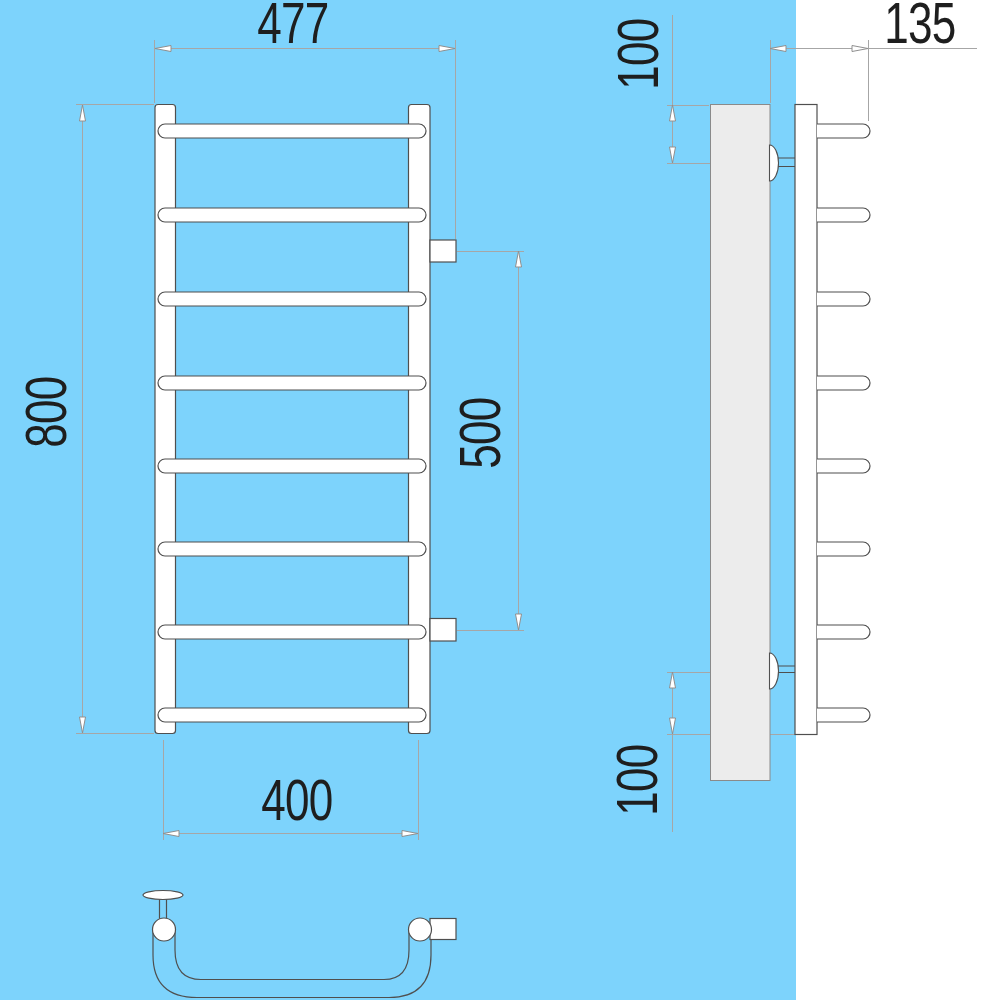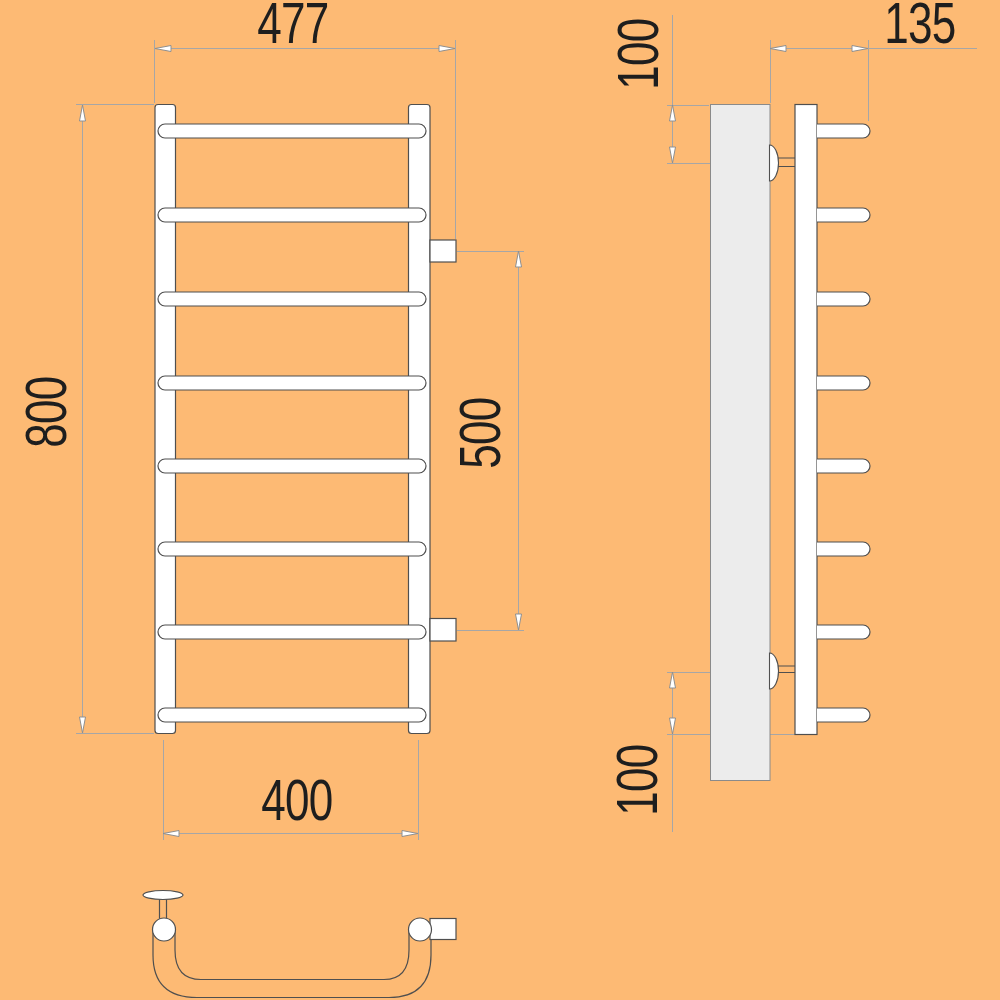--- a/index.html
+++ b/index.html
@@ -5,23 +5,23 @@
   html, body {
     margin: 0;
     padding: 0;
     background: #ffffff;
     width: 1000px;
     height: 1000px;
     overflow: hidden;
   }
   #canvas {
     position: relative;
-    width: 1000px;
+    width: 796px;
     height: 1000px;
-    background: #fdba74;
+    background: #7dd3fc;
     font-family: "Liberation Sans", sans-serif;
   }
   #drawing-svg {
     position: absolute;
     left: 0;
     top: 0;
   }
   .dim-label {
     position: absolute;
     font-family: "Liberation Sans", sans-serif;

